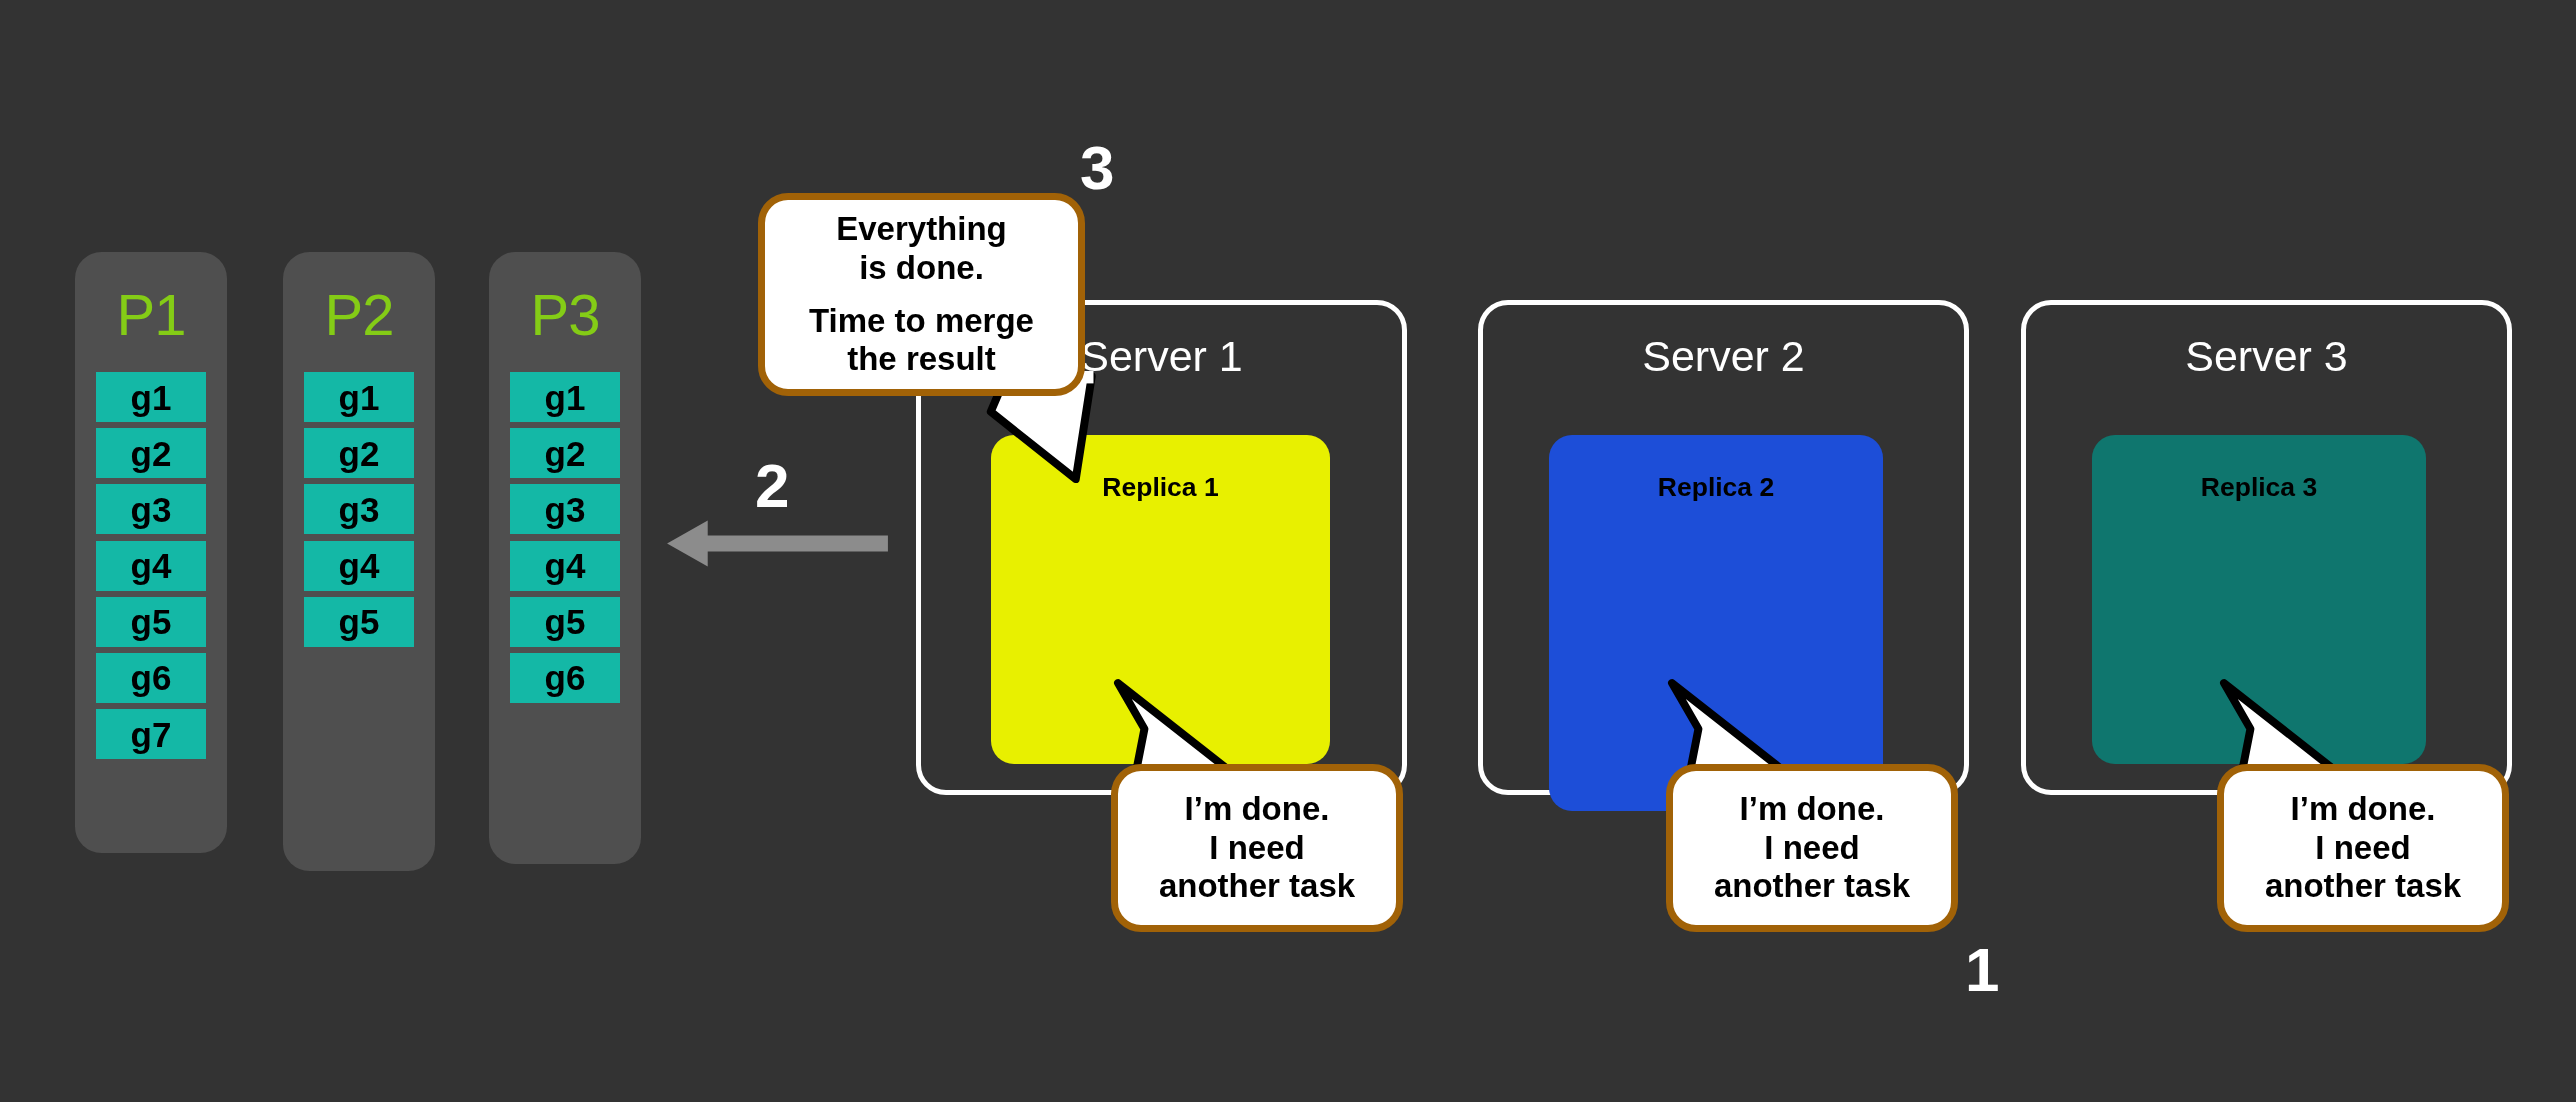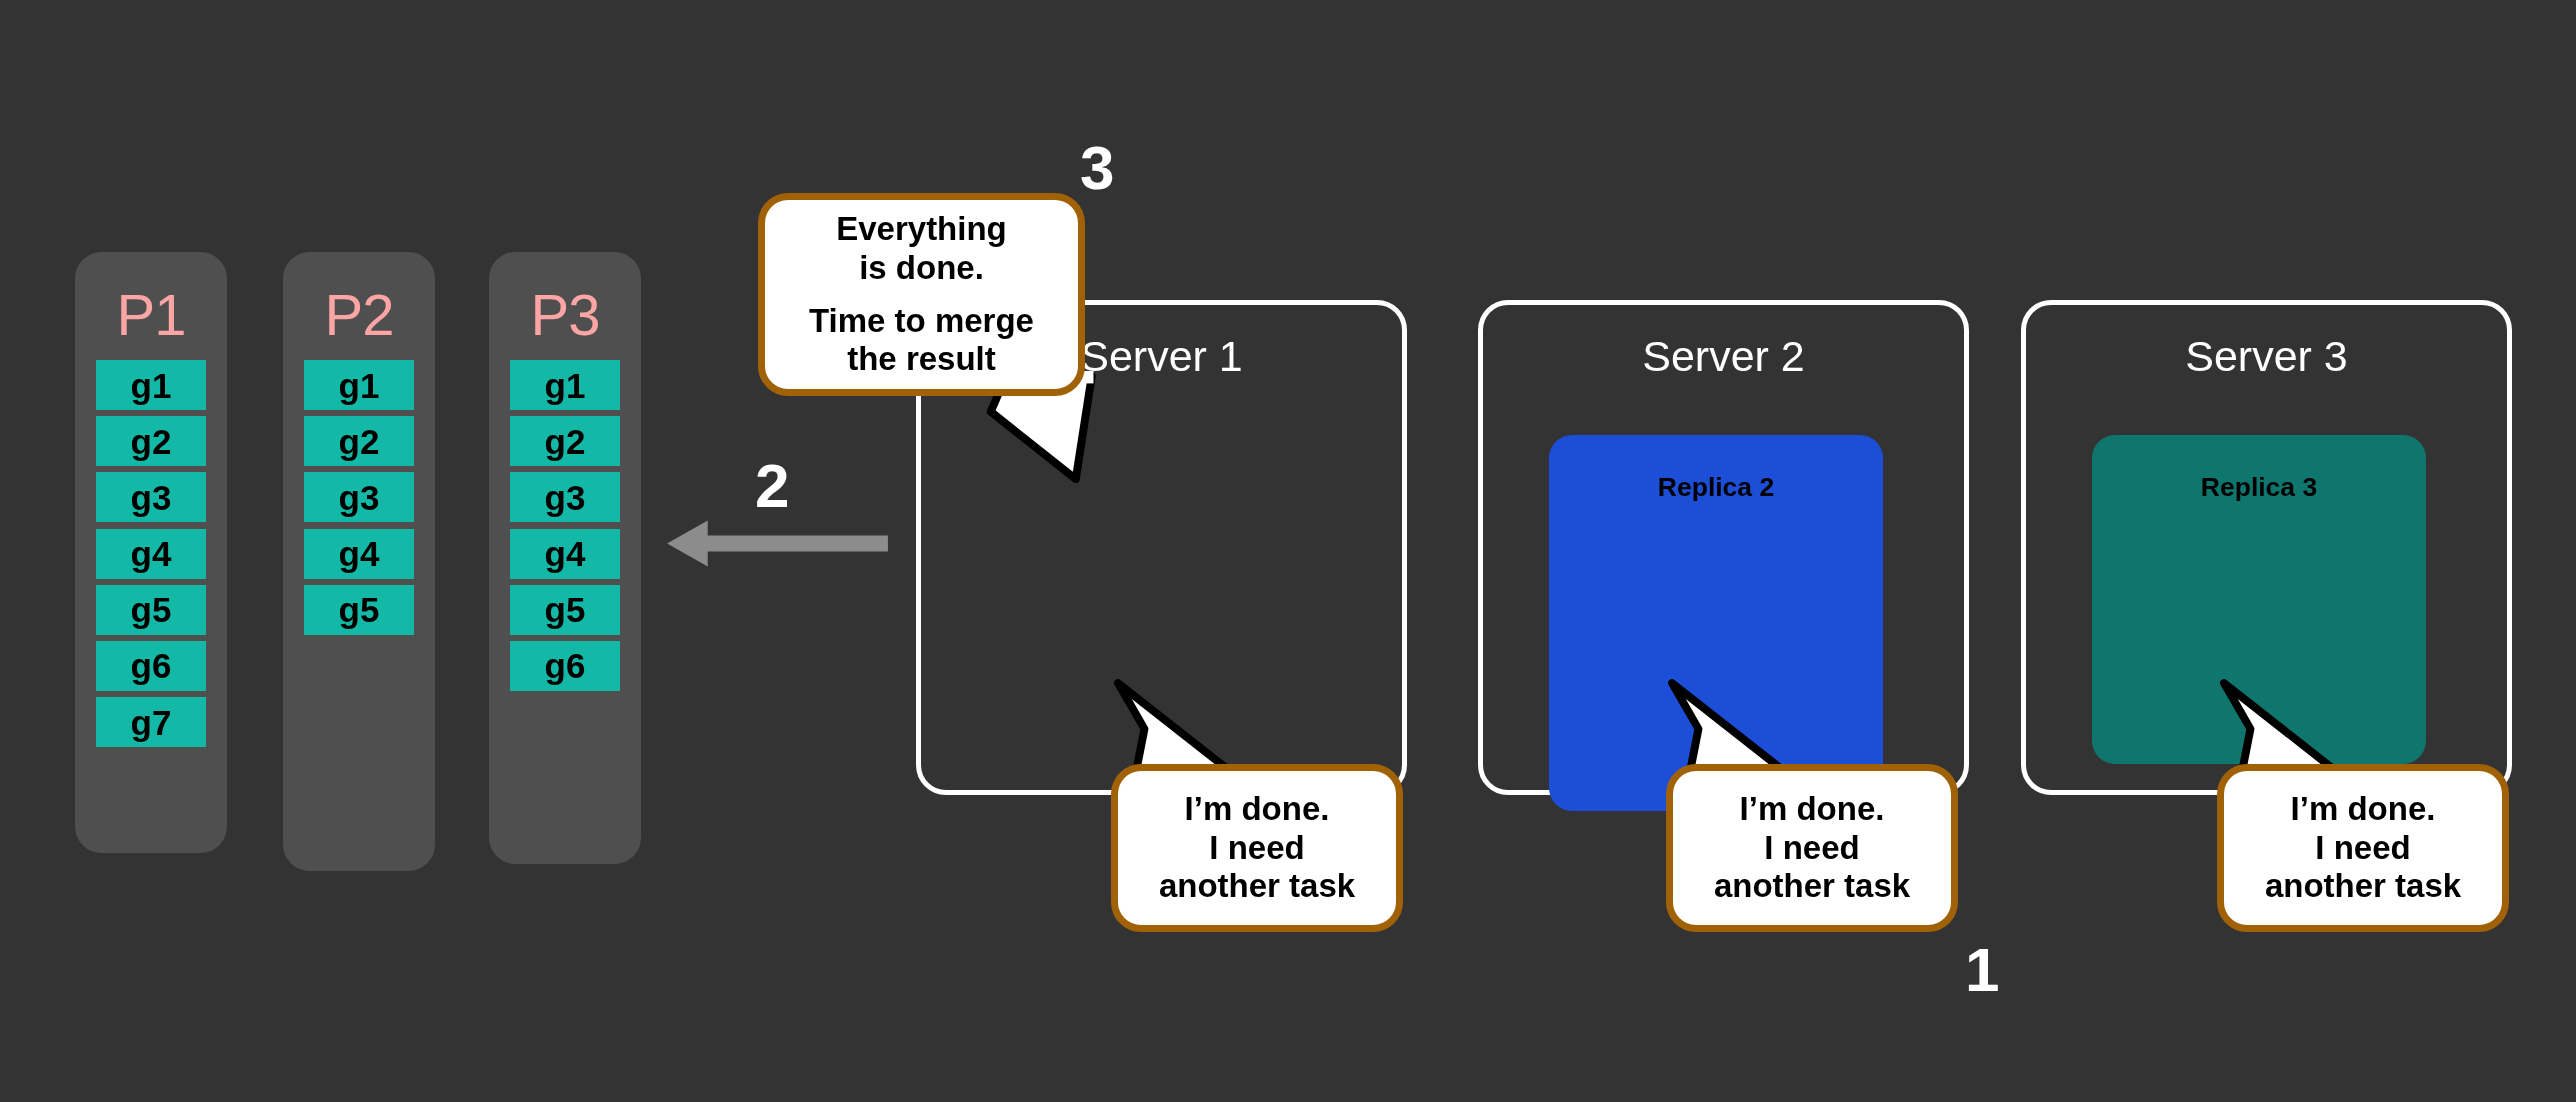--- a/index.html
+++ b/index.html
@@ -15,26 +15,26 @@
   .partition {
     position:absolute;
     width:152px;
     background:#4f4f4f;
     border-radius:26.5px;
     display:flex;
     flex-direction:column;
     align-items:center;
   }
   .partition-title {
-    color:#fca5a5;
+    color:#84cc16;
     font-size:58px;
     font-weight:400;
     line-height:1;
     margin-top:34px;
-    margin-bottom:16px;
+    margin-bottom:28px;
     letter-spacing:-0.9px;
   }
   .chunk-stack { display:flex; flex-direction:column; gap:6.2px; width:100%; align-items:center; }
   .chunk {
     width:110px; height:50px;
     background:#14b8a6;
     color:#000000;
     font-size:35px;
     font-weight:700;
     display:flex; align-items:center; justify-content:center;
@@ -149,20 +149,23 @@
   <div class="merge-arrow" style="left:667px; top:517px; width:221px; height:53px;">
     <svg width="221" height="53" viewBox="0 0 250 60">
       <polygon points="0,30 46,4 46,21 250,21 250,39 46,39 46,56" fill="#8c8c8c"></polygon>
     </svg>
   </div>
   <div class="step-num" style="left:755px; top:455px; font-size:62px;">2</div>
 
   <div class="server" style="left:916px; top:300px; width:491px; height:495px;">
     <div class="server-title">Server 1</div>
   </div>
+  <div class="replica" style="left:991px; top:435px; width:339px; height:329px; background:#e8f000;">
+    <div class="replica-label">Replica 1</div>
+  </div>
 
   <div class="server" style="left:1478px; top:300px; width:491px; height:495px;">
     <div class="server-title">Server 2</div>
   </div>
   <div class="replica" style="left:1549px; top:435px; width:334px; height:376px; background:#1d4ed8;">
     <div class="replica-label">Replica 2</div>
   </div>
 
   <div class="server" style="left:2021px; top:300px; width:491px; height:495px;">
     <div class="server-title">Server 3</div>

